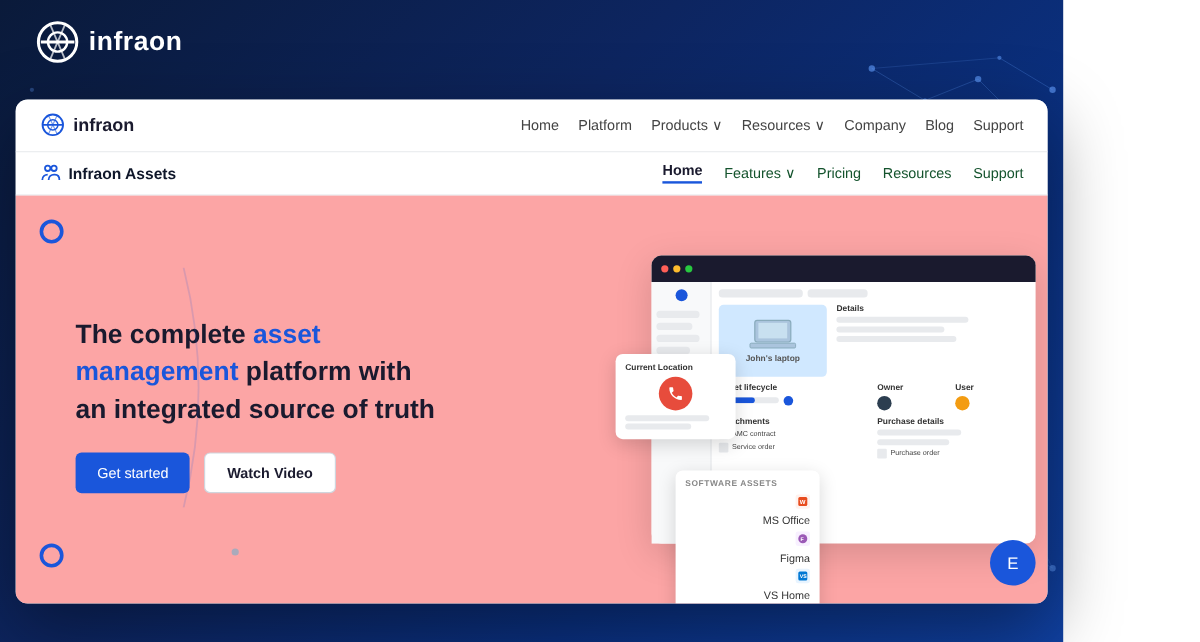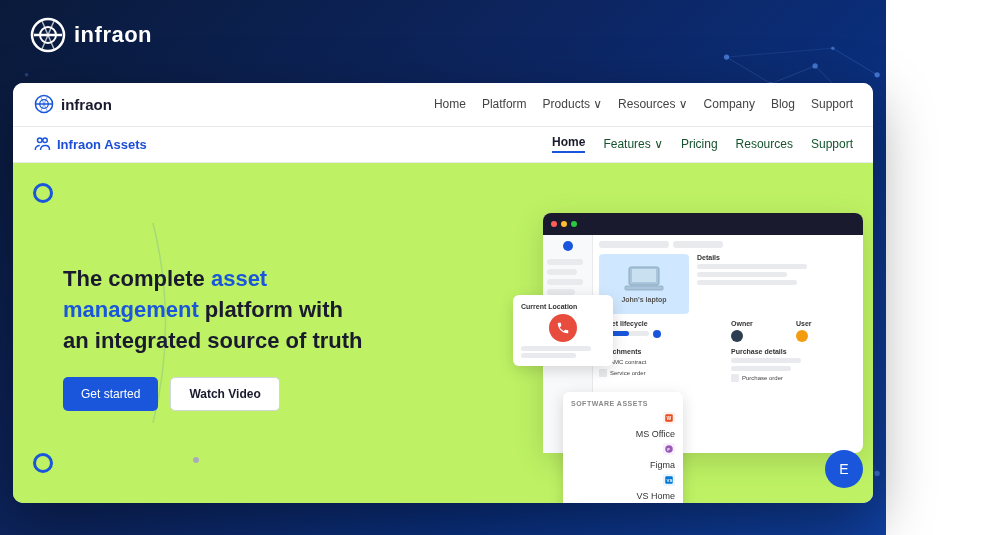--- a/index.html
+++ b/index.html
@@ -117,21 +117,21 @@
       border-bottom: 1px solid #e8eaed;
       gap: 20px;
     }
 
     .sub-nav-brand {
       display: flex;
       align-items: center;
       gap: 6px;
       font-size: 13px;
       font-weight: 600;
-      color: #1d4ed8;
+      color: #0f172a;
     }
 
     .sub-nav-links {
       display: flex;
       gap: 18px;
       margin-left: auto;
       align-items: center;
     }
 
     .sub-nav-link {
@@ -149,21 +149,21 @@
       font-weight: 700;
       border-bottom: 2px solid #1a56db;
       padding-bottom: 2px;
     }
 
     
     .main-content {
       display: flex;
       height: calc(420px - 80px);
       position: relative;
-      background: #bef264;
+      background: #fca5a5;
       overflow: hidden;
     }
 
     
     .hero-left {
       width: 380px;
       padding: 30px 20px 20px 50px;
       display: flex;
       flex-direction: column;
       justify-content: center;

